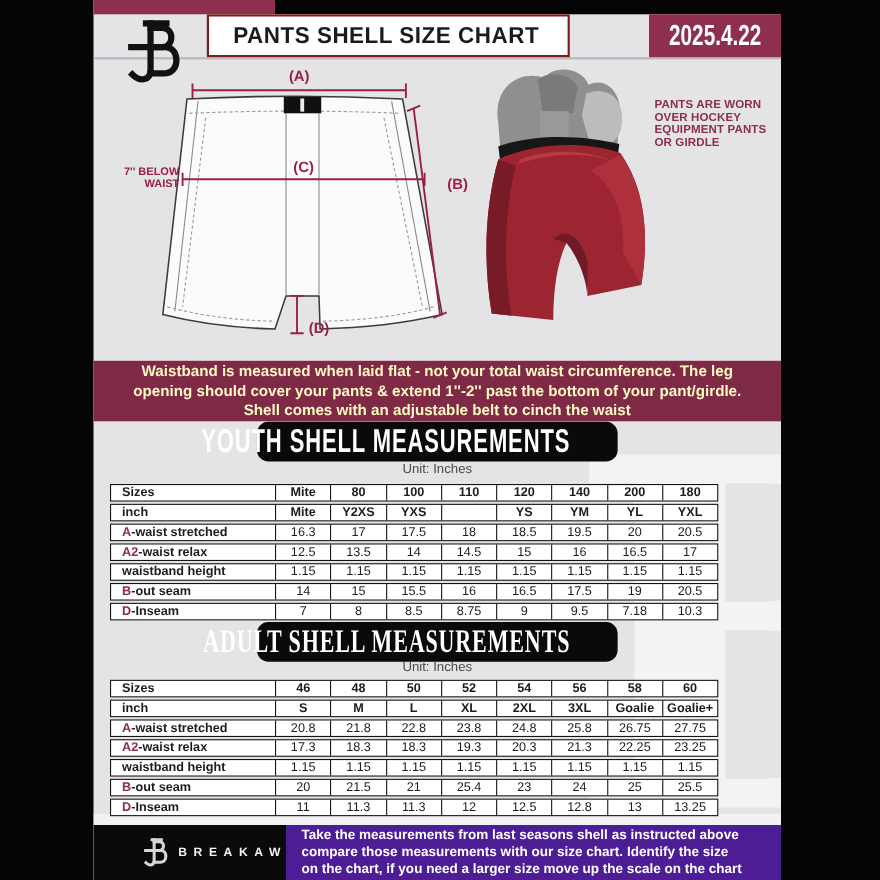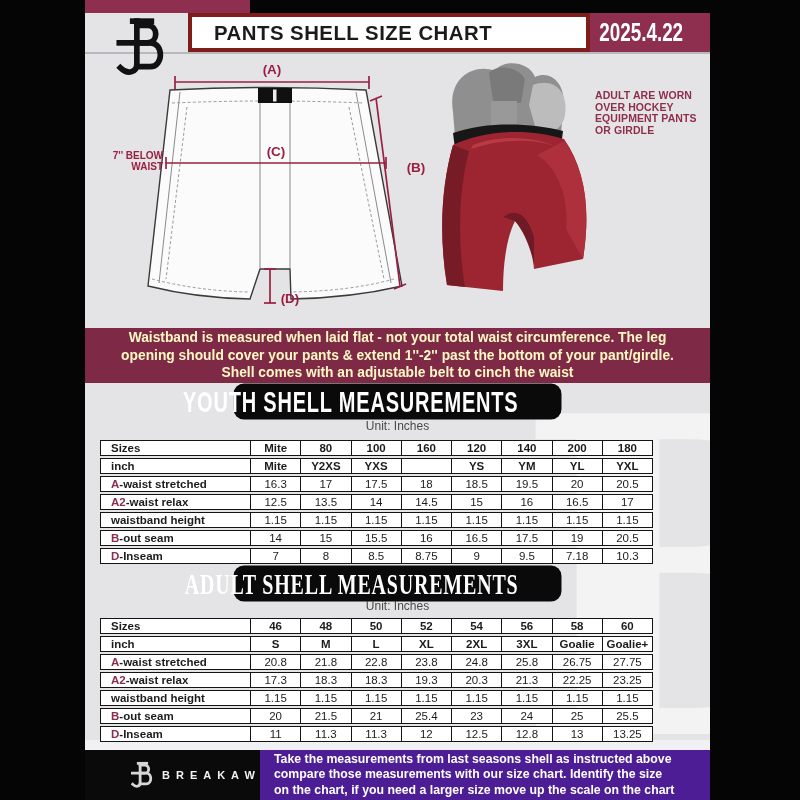--- a/index.html
+++ b/index.html
@@ -4,26 +4,26 @@
 <style>
   html,body{margin:0;padding:0;background:#000;}
   .page{position:relative;width:800px;height:800px;background:#050505;overflow:hidden;
         font-family:"Liberation Sans",sans-serif;}
   .content{position:absolute;left:85px;top:0;width:625px;height:800px;background:#e4e4e6;overflow:hidden;}
   
   .top-strip{position:absolute;left:0;top:0;width:165px;height:13px;background:#8e2f50;z-index:3;}
   .top-black{position:absolute;left:165px;top:0;width:460px;height:13px;background:#050505;z-index:3;}
   .header-underline{position:absolute;left:0;top:52px;width:625px;height:2px;background:#b9b9bd;z-index:2;}
   .logo-box{position:absolute;left:28px;top:16px;width:56px;height:62px;z-index:4;}
-  .title-bar{position:absolute;left:103px;top:13px;width:402px;height:39px;background:#fff;
-             border:4px solid #7f1d1d;box-sizing:border-box;z-index:3;
+  .title-bar{position:absolute;left:103px;top:13px;width:330px;height:39px;background:#fff;
+             border:2px solid #7f1d1d;box-sizing:border-box;z-index:3;
              display:flex;align-items:center;padding-left:22px;}
   .title-bar span{font-size:21px;font-weight:600;letter-spacing:.5px;color:#1b1b1b;transform:scaleX(.97);transform-origin:left;}
   .date-box{position:absolute;left:505px;top:13px;width:120px;height:39px;background:#8e2f50;z-index:3;
-            display:flex;align-items:center;}
+            display:flex;align-items:center;justify-content:center;}
   .date-box span{color:#fff;font-size:23px;font-weight:800;transform:scale(.82,1.15);white-space:nowrap;}
   
   .diagram-svg{position:absolute;left:18px;top:55px;z-index:2;}
   .pants-svg{position:absolute;left:352px;top:57px;z-index:2;}
   .pants-note{position:absolute;left:510px;top:90px;width:118px;z-index:2;
               color:#8e2f4a;font-size:10.5px;font-weight:700;line-height:11.5px;letter-spacing:.1px;}
   
   .info-banner{position:absolute;left:0;top:328px;width:625px;height:55px;background:#7e2a46;z-index:3;
                display:flex;flex-direction:column;justify-content:center;text-align:center;
                color:#fef9c3;font-size:13.8px;font-weight:600;line-height:17.5px;}
@@ -137,21 +137,21 @@
       <rect x="54" y="44" width="26" height="30" fill="#999"></rect>
       <path d="M16,76 C50,64 95,66 126,74 L124,90 C90,80 50,80 18,92 Z" fill="#171717"></path>
       <path d="M16,88 C4,130 2,180 10,228 L66,234 C66,205 70,180 78,164 C92,178 98,198 97,212 L146,202 C154,152 148,112 127,82 C90,70 45,74 16,88 Z" fill="#9c2531"></path>
       <path d="M16,88 C4,130 2,180 10,228 L28,230 C20,182 22,132 32,94 Z" fill="#771c27"></path>
       <path d="M66,160 C80,150 90,158 97,180 L97,212 C96,196 88,176 78,164 Z" fill="#6f1a24"></path>
       <path d="M100,98 C120,110 132,140 129,172 L146,202 C154,152 148,112 127,84 Z" fill="#ad303c"></path>
       <path d="M34,92 C70,80 105,82 124,92 C100,78 60,78 36,88 Z" fill="#b93a44"></path>
     </svg>
 
     <div class="pants-note">
-      <div>ADULT ARE WORN</div>
+      <div>PANTS ARE WORN</div>
       <div>OVER HOCKEY</div>
       <div>EQUIPMENT PANTS</div>
       <div>OR GIRDLE</div>
     </div>
 
     <div class="info-banner">
       <div>Waistband is measured when laid flat - not your total waist circumference. The leg</div>
       <div>opening should cover your pants &amp; extend 1''-2'' past the bottom of your pant/girdle.</div>
       <div>Shell comes with an adjustable belt to cinch the waist</div>
     </div>
@@ -161,21 +161,21 @@
     <div class="section-banner" style="top:385px;">
       <span>YOUTH SHELL MEASUREMENTS</span>
     </div>
     <div class="unit" style="top:419px;">Unit: Inches</div>
     <div class="size-table" style="top:440px;" id="youthTable">
         <div class="trow bold">
           <div class="tcell label">Sizes</div>
           <div class="tcell">Mite</div>
           <div class="tcell">80</div>
           <div class="tcell">100</div>
-          <div class="tcell">160</div>
+          <div class="tcell">110</div>
           <div class="tcell">120</div>
           <div class="tcell">140</div>
           <div class="tcell">200</div>
           <div class="tcell">180</div>
         </div>
         <div class="trow bold">
           <div class="tcell label">inch</div>
           <div class="tcell">Mite</div>
           <div class="tcell">Y2XS</div>
           <div class="tcell">YXS</div>

